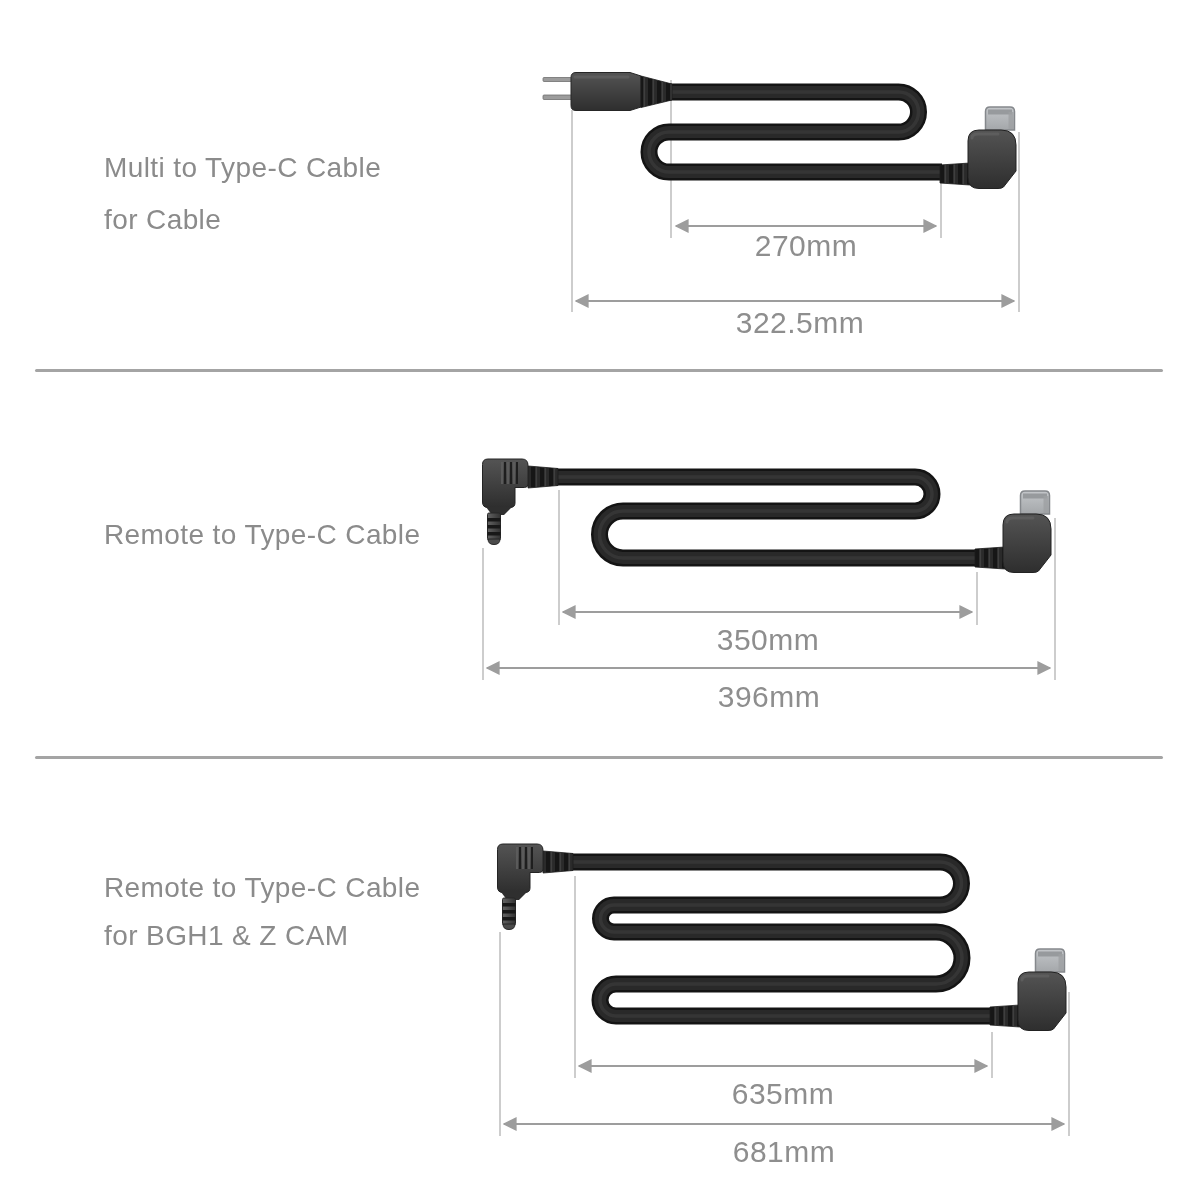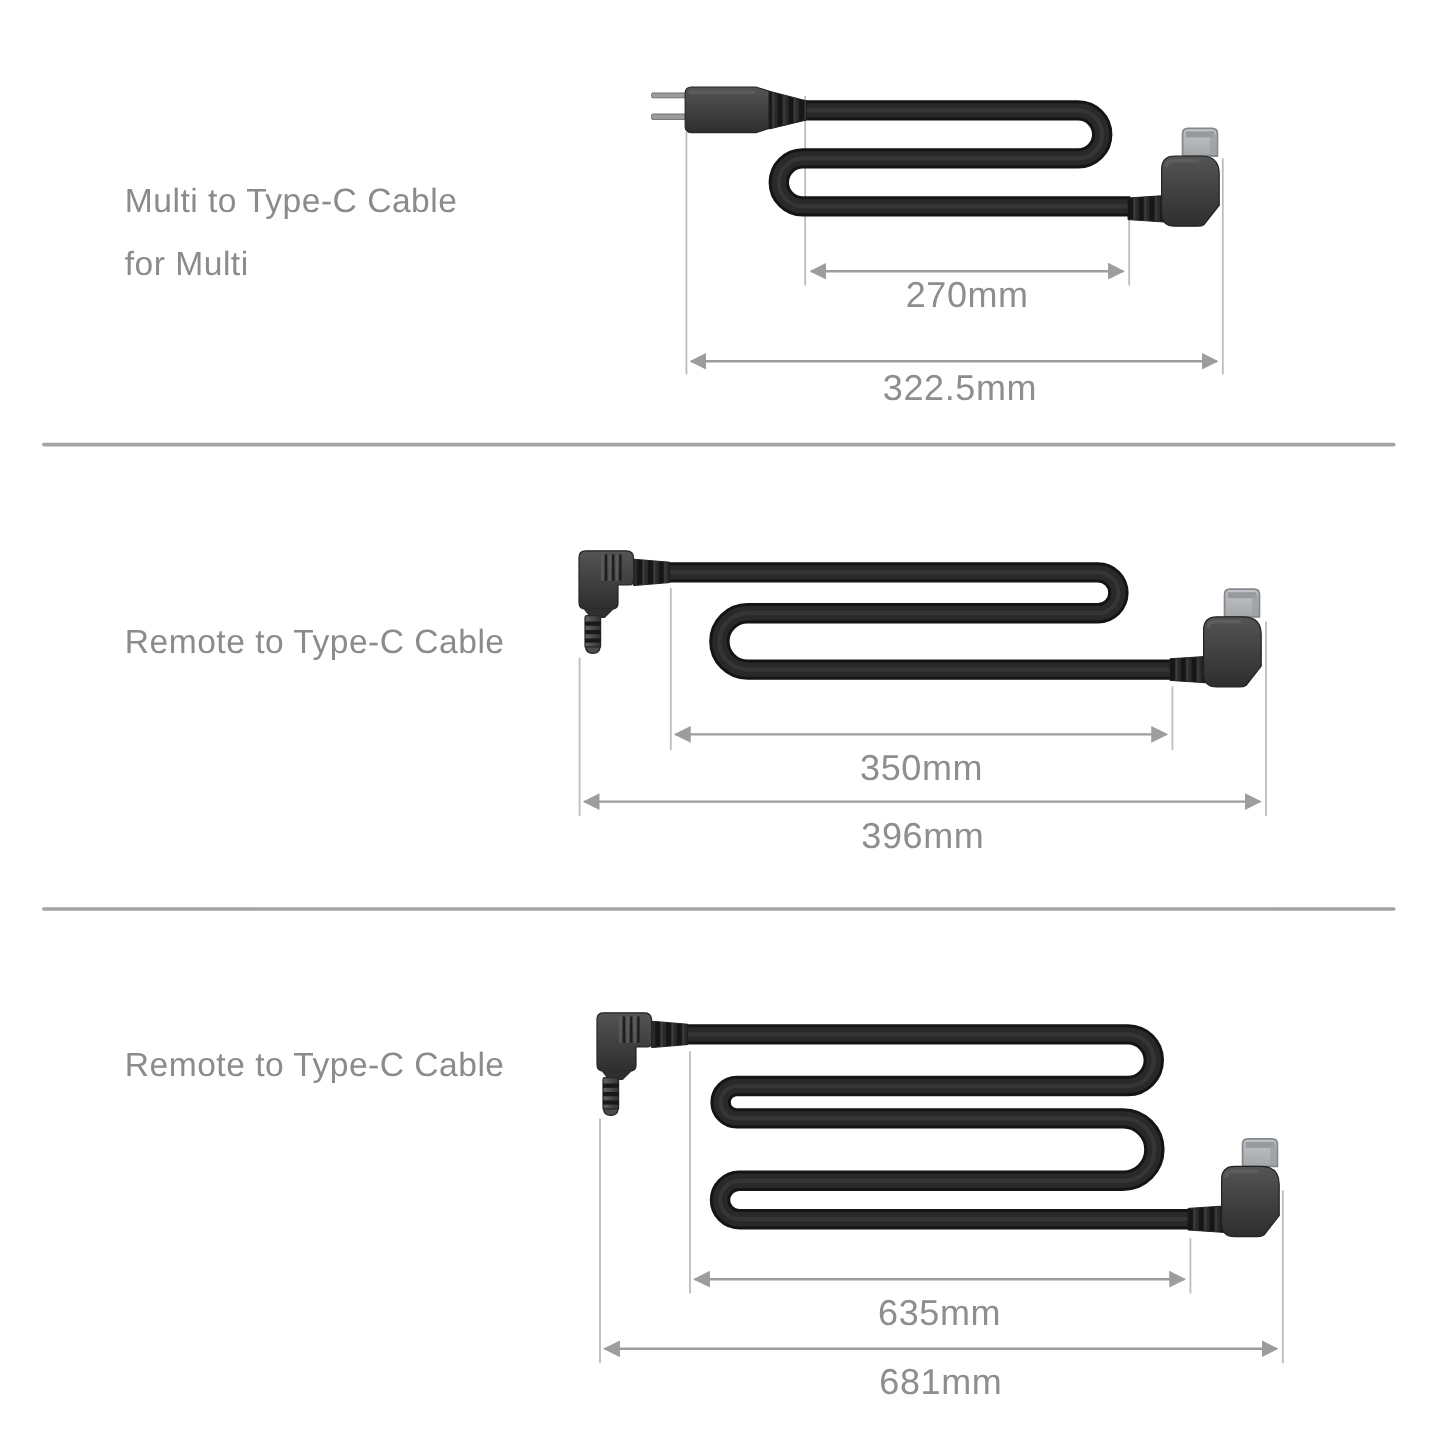--- a/index.html
+++ b/index.html
@@ -22,27 +22,28 @@
   .cable-mid{stroke:#2b2b2b;stroke-width:12;fill:none;opacity:.9;}
   .cable-hi{stroke:#454545;stroke-width:3.5;fill:none;opacity:.45;}
 </style>
 </head>
 <body>
 
 <div class="canvas">
 
   <div class="product-label" style="top:142px;line-height:52px;">
     <span>Multi to Type-C Cable</span>
-    <span>for Multi</span>
+    <span>for Cable</span>
   </div>
   <div class="product-label" style="top:508px;line-height:54px;">
     <span>Remote to Type-C Cable</span>
   </div>
   <div class="product-label" style="top:864px;line-height:48px;">
     <span>Remote to Type-C Cable</span>
+    <span>for BGH1 &amp; Z CAM</span>
   </div>
 
   <div class="divider" style="top:369px;"></div>
   <div class="divider" style="top:756px;"></div>
 
   <svg width="1200" height="1200" viewBox="0 0 1200 1200">
     <defs>
       <linearGradient id="gBody" x1="0" y1="0" x2="0" y2="1">
         <stop offset="0" stop-color="#545454"></stop>
           <stop offset="1" stop-color="#2e2e2e"></stop>

